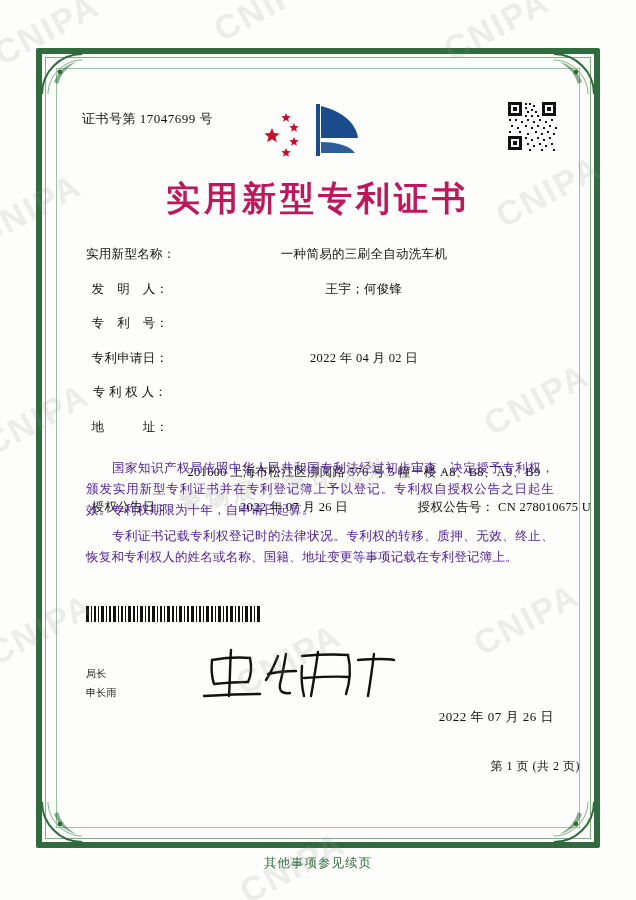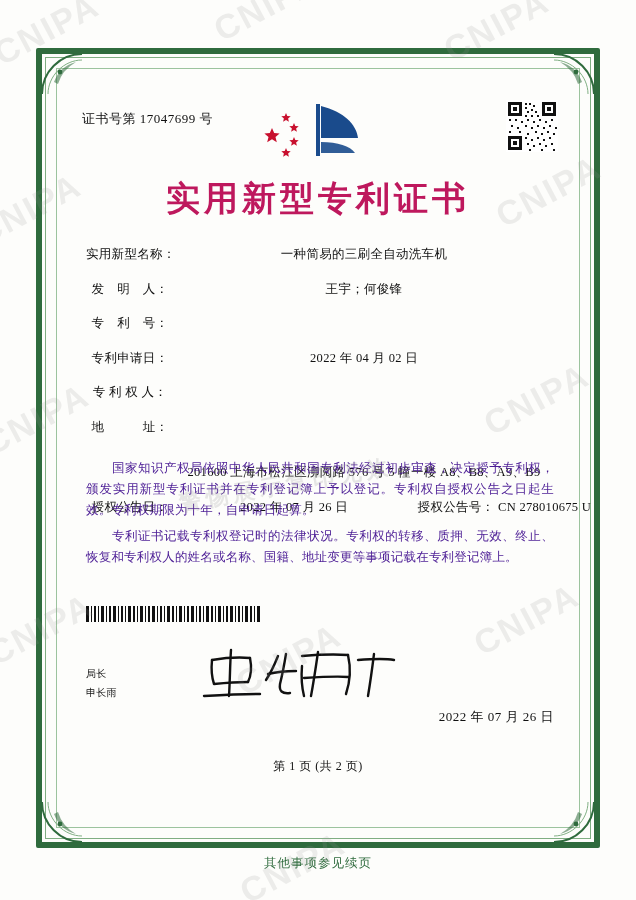--- a/index.html
+++ b/index.html
@@ -201,21 +201,21 @@
     top: 640px;
     font-size: 13px;
     color: #111;
     letter-spacing: 0.5px;
   }
   .page-no {
     position: absolute;
     left: 0;
     right: 0;
     top: 690px;
-    text-align: center;
+    text-align: right;
     font-size: 12px;
     color: #111;
     letter-spacing: 0.5px;
   }
 
   .footnote {
     position: absolute;
     left: 0;
     right: 0;
     bottom: 28px;

